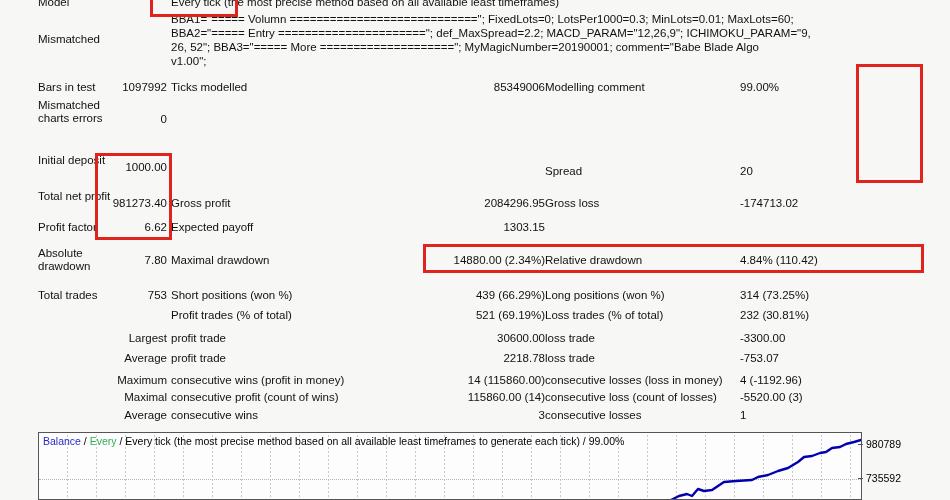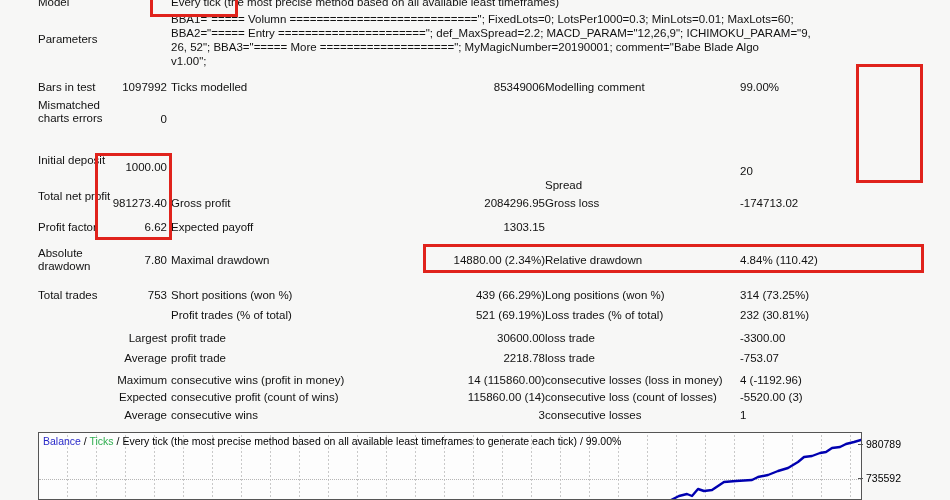--- a/index.html
+++ b/index.html
@@ -42,21 +42,21 @@
 <body>
 
 <div class="screen">
 
   <div class="row" style="top:-4px;">
     <span class="cell c1">Model</span>
     <span class="cell" style="left:171px;">Every tick (the most precise method based on all available least timeframes)</span>
   </div>
 
   <div class="row" style="top:0;">
-    <span class="cell c1" style="top:33px;">Parameters</span>
+    <span class="cell c1" style="top:33px;">Mismatched</span>
     <span class="params-line" style="top:12px;">BBA1="===== Volumn ============================"; FixedLots=0; LotsPer1000=0.3; MinLots=0.01; MaxLots=60;</span>
     <span class="params-line" style="top:26px;">BBA2="===== Entry ======================"; def_MaxSpread=2.2; MACD_PARAM="12,26,9"; ICHIMOKU_PARAM="9,</span>
     <span class="params-line" style="top:40px;">26, 52"; BBA3="===== More ===================="; MyMagicNumber=20190001; comment="Babe Blade Algo</span>
     <span class="params-line" style="top:54px;">v1.00";</span>
   </div>
 
   <div class="row" style="top:81px;">
     <span class="cell c1">Bars in test</span>
     <span class="cell c2">1097992</span>
     <span class="cell c3">Ticks modelled</span>
@@ -66,21 +66,21 @@
   </div>
 
   <div class="row" style="top:99px;">
     <span class="cell c1">Mismatched charts errors</span>
     <span class="cell c2" style="top:14px;">0</span>
   </div>
 
   <div class="row" style="top:154px;">
     <span class="cell c1">Initial deposit</span>
     <span class="cell c2" style="top:7px;">1000.00</span>
-    <span class="cell c5" style="top:11px;margin-top:14px;">Spread</span>
+    <span class="cell c5" style="top:11px;">Spread</span>
     <span class="cell c6" style="top:11px;">20</span>
   </div>
 
   <div class="row" style="top:190px;">
     <span class="cell c1">Total net profit</span>
     <span class="cell c2" style="top:7px;">981273.40</span>
     <span class="cell c3" style="top:7px;">Gross profit</span>
     <span class="cell c4" style="top:7px;">2084296.95</span>
     <span class="cell c5" style="top:7px;">Gross loss</span>
     <span class="cell c6" style="top:7px;">-174713.02</span>
@@ -136,42 +136,42 @@
 
   <div class="row" style="top:374px;">
     <span class="cell c2">Maximum</span>
     <span class="cell c3">consecutive wins (profit in money)</span>
     <span class="cell c4">14 (115860.00)</span>
     <span class="cell c5">consecutive losses (loss in money)</span>
     <span class="cell c6">4 (-1192.96)</span>
   </div>
 
   <div class="row" style="top:391px;">
-    <span class="cell c2">Expected</span>
+    <span class="cell c2">Maximal</span>
     <span class="cell c3">consecutive profit (count of wins)</span>
     <span class="cell c4">115860.00 (14)</span>
     <span class="cell c5">consecutive loss (count of losses)</span>
     <span class="cell c6">-5520.00 (3)</span>
   </div>
 
   <div class="row" style="top:409px;">
     <span class="cell c2">Average</span>
     <span class="cell c3">consecutive wins</span>
     <span class="cell c4">3</span>
     <span class="cell c5">consecutive losses</span>
     <span class="cell c6">1</span>
   </div>
 
   <div class="chart">
     <div class="hgrid" style="top:46px;"></div>
     <svg width="822" height="66" viewBox="0 0 822 66">
       <polyline fill="none" stroke="#0000b0" stroke-width="2.4" stroke-linejoin="round" stroke-linecap="round" points="630,72 632,67 640,63 648,61 653,63 659,56 665,58 673,57 679,53 685,49 697,48 713,47 719,44 729,42 739,38 749,35 759,29 765,24 773,23 781,20 787,19 793,15 801,14 807,11 815,9 822,7"></polyline>
     </svg>
     <div class="chart-legend">
-      <span style="color: rgb(41, 41, 200);">Balance</span><span> / </span><span style="color: rgb(47, 174, 79);">Ticks</span><span> / Every tick (the most precise method based on all available least timeframes to generate each tick) / 99.00%</span>
+      <span style="color: rgb(41, 41, 200);">Balance</span><span> / </span><span style="color: rgb(47, 174, 79);">Every</span><span> / Every tick (the most precise method based on all available least timeframes to generate each tick) / 99.00%</span>
     </div>
   </div>
   <div class="tick" style="top:444px;"></div>
   <div class="tick" style="top:478px;"></div>
   <span class="axis-label" style="top:438px;">980789</span>
   <span class="axis-label" style="top:472px;">735592</span>
 
   <div class="redbox" style="left: 150px; top: -8px; width: 88px; height: 25px; border-color: rgb(224, 35, 28);"></div>
   <div class="redbox" style="left: 856px; top: 64px; width: 67px; height: 119px; border-color: rgb(224, 35, 28);"></div>
   <div class="redbox" style="left: 95px; top: 153px; width: 77px; height: 87px; border-color: rgb(224, 35, 28);"></div>

